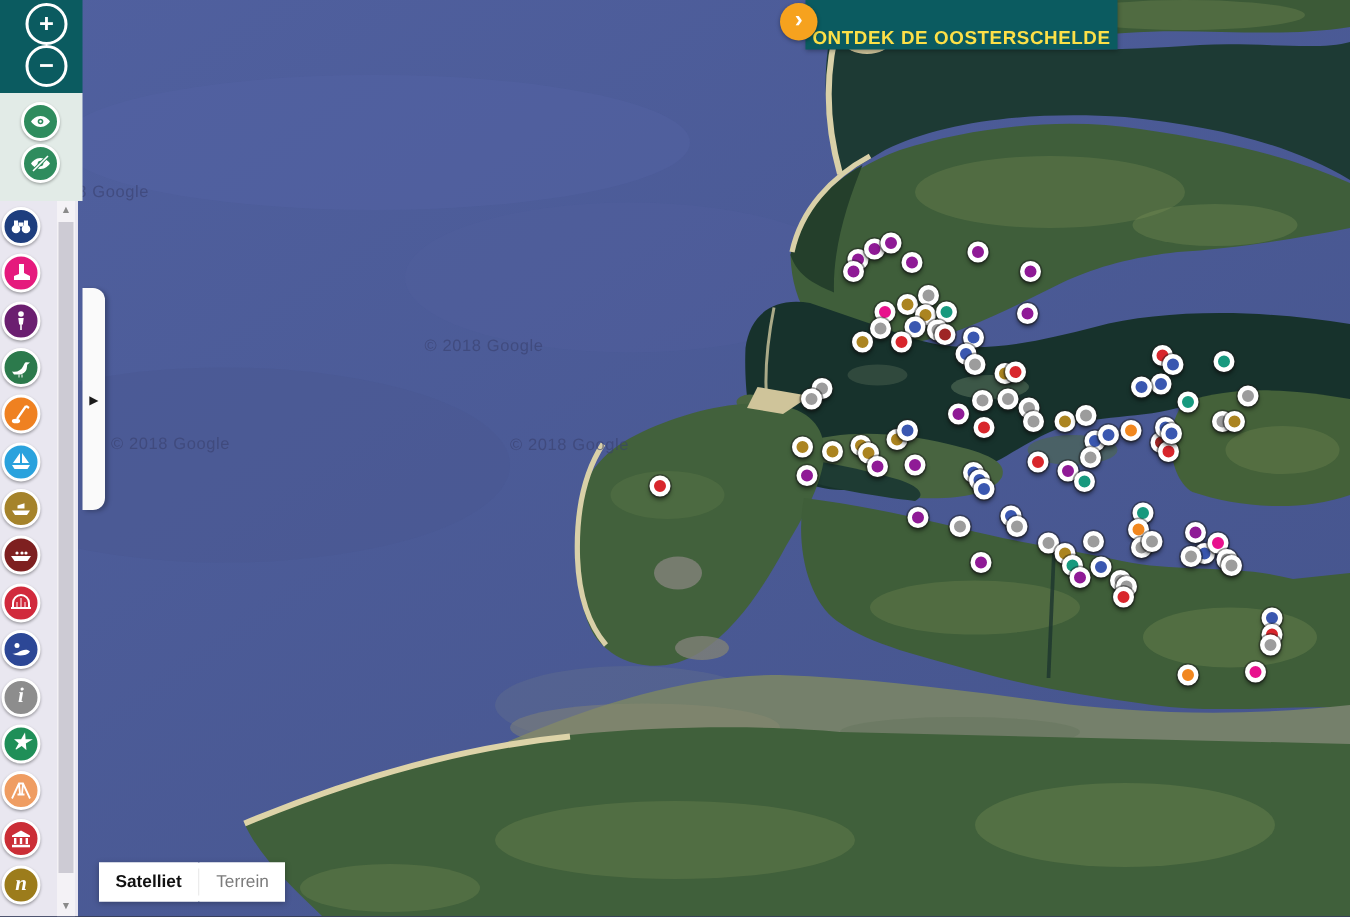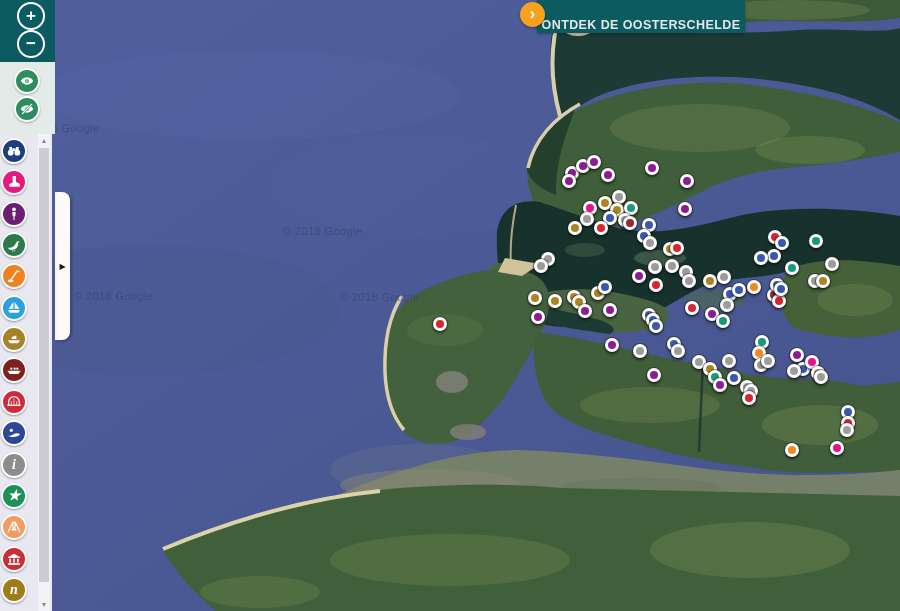--- a/index.html
+++ b/index.html
@@ -10,21 +10,21 @@
   .map{position:absolute;inset:0;cursor:grab;}
   .map svg{position:absolute;top:0;left:0;}
   .watermark{position:absolute;font-size:11px;color:#39406e;opacity:.6;white-space:nowrap;letter-spacing:.4px;}
   .markers{position:absolute;inset:0;}
   .marker{position:absolute;width:14px;height:14px;border-radius:50%;border:3px solid #fff;
           box-shadow:0 0 0 1px rgba(30,30,30,.45),0 2px 3px rgba(0,0,0,.55);}
 
   
   .banner{position:absolute;left:537px;top:0;width:208px;height:33px;background:#0b5b60;
           display:flex;align-items:center;justify-content:center;box-shadow:0 1px 3px rgba(0,0,0,.3);cursor:pointer;}
-  .banner-label{color:#e5e5e5;font-size:12.5px;font-weight:bold;letter-spacing:.4px;margin-top:17px;}
+  .banner-label{color:#fde047;font-size:12.5px;font-weight:bold;letter-spacing:.4px;margin-top:17px;}
   .banner-chip{position:absolute;left:-17px;top:2px;width:25px;height:25px;border-radius:50%;background:#f6a21e;
                color:#fff;font-weight:bold;font-size:16px;line-height:23px;text-align:center;box-shadow:0 1px 3px rgba(0,0,0,.35);}
 
   
   .zoombox{position:absolute;left:0;top:0;width:55px;height:62px;background:#0b5b60;}
   .zbtn{position:absolute;left:17px;width:28px;height:28px;border-radius:50%;background:transparent;
         border:2px solid #fff;color:#fff;font-size:17px;font-weight:bold;line-height:22px;text-align:center;padding:0;cursor:pointer;}
   .zbtn.zin{top:2px;}
   .zbtn.zout{top:30px;}
 
@@ -380,14 +380,19 @@
       <div class="sb-arrow up">▲</div>
       <div class="sb-thumb"></div>
       <div class="sb-arrow down">▼</div>
     </div>
   </div>
 
   <div class="handle">
     <span>▶</span>
   </div>
 
+  <div class="maptype">
+      <button class="mt-opt sel">Satelliet</button>
+      <div class="mt-div"></div>
+      <button class="mt-opt">Terrein</button>
+    </div>
 
 </div>
 
 </body></html>

